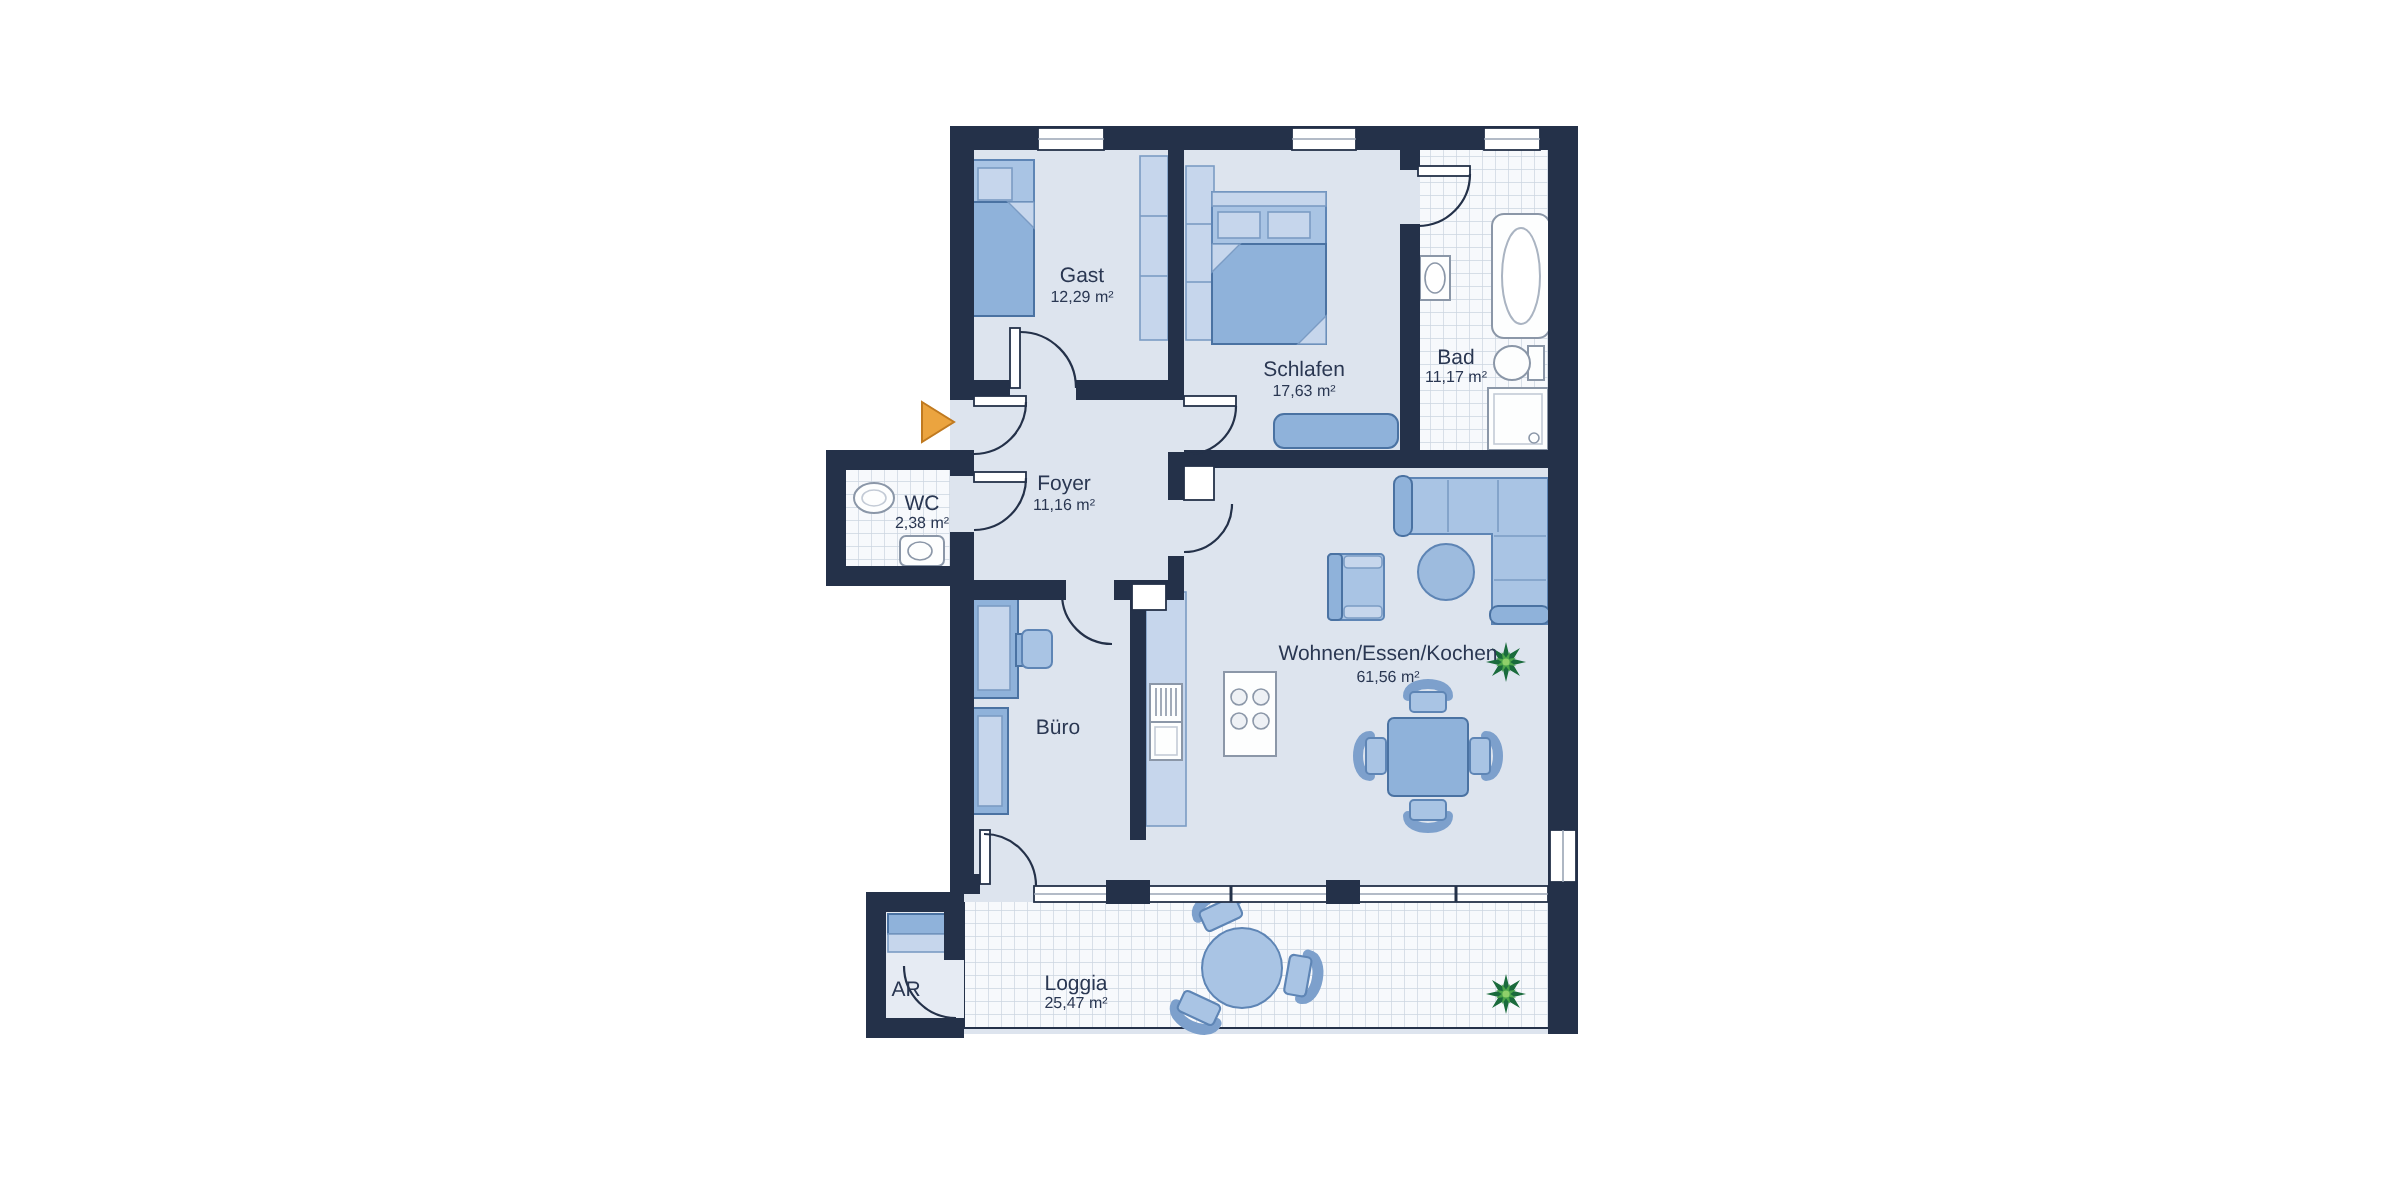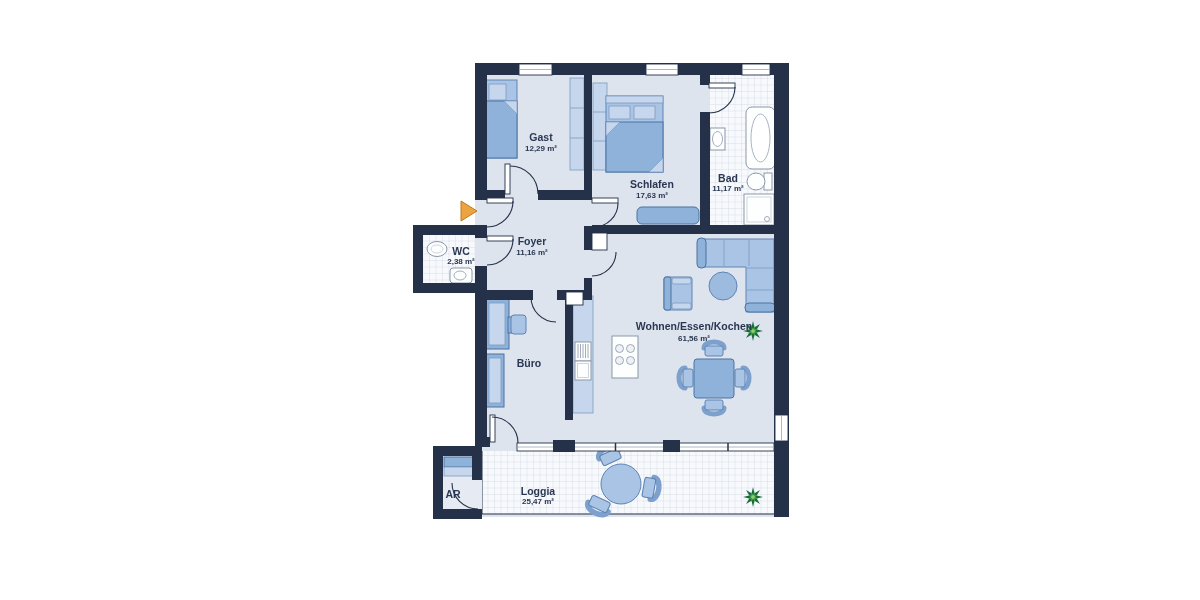--- a/index.html
+++ b/index.html
@@ -1,16 +1,16 @@
 <!DOCTYPE html>
 <html><head>
 <meta charset="utf-8">
 <style>
   html,body{margin:0;padding:0;background:#ffffff;}
-  .stage{position:relative;width:1200px;height:600px;background:#ffffff;overflow:hidden;font-weight:bold;}
+  .stage{position:relative;width:1200px;height:600px;background:#ffffff;overflow:hidden;}
   svg{font-family:"Liberation Sans",sans-serif;}
   .wall{fill:#243149;}
   .floor{fill:#dde4ee;}
   .arfloor{fill:#e6ebf3;}
   .f1{fill:#8fb2da;stroke:#4a72a2;stroke-width:1;}
   .f2{fill:#a9c4e4;stroke:#5e85b5;stroke-width:1;}
   .f3{fill:#c6d6ec;stroke:#7b9cc4;stroke-width:0.8;}
   .fx{fill:#fdfefe;stroke:#8b97a8;stroke-width:1;}
   .win{fill:#ffffff;stroke:#243149;stroke-width:0.9;}
   .winline{stroke:#9aa5b5;stroke-width:0.8;fill:none;}

